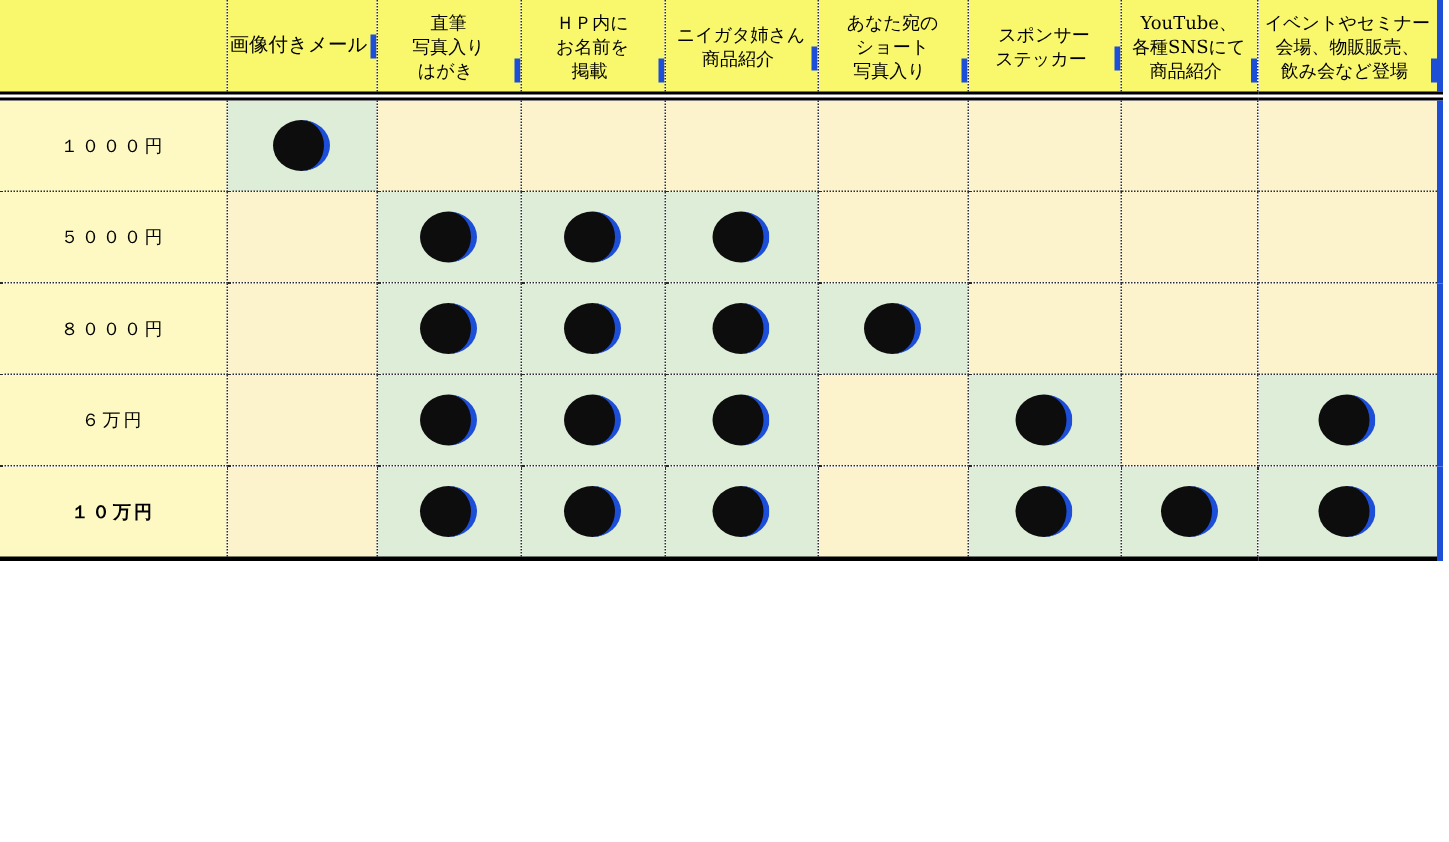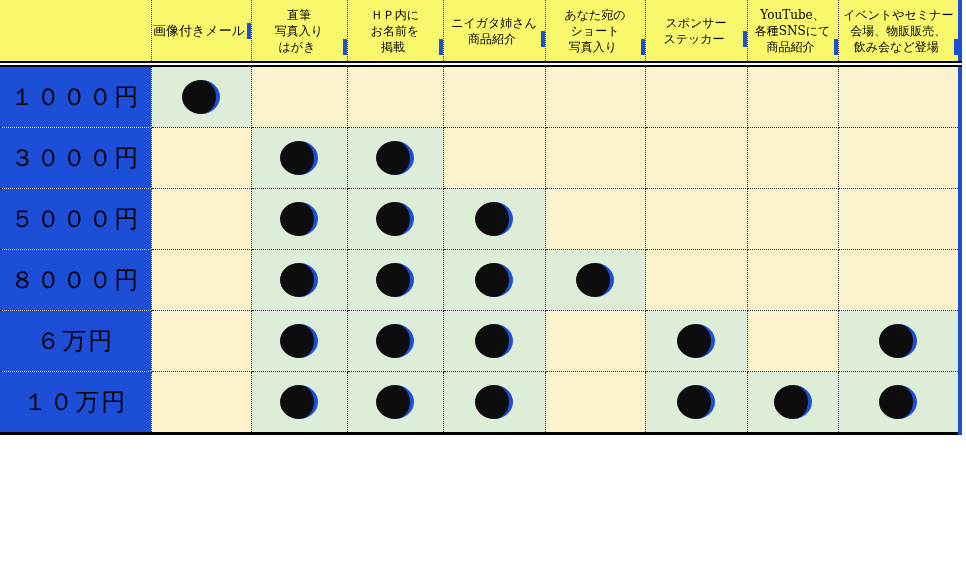--- a/index.html
+++ b/index.html
@@ -22,38 +22,38 @@
     text-align:center;
     vertical-align:middle;
     overflow:hidden;
   }
   
   table.matrix tr :first-child{border-left:none;}
   table.matrix tr:first-child td,
   table.matrix tr:first-child th{border-top:none;}
   table.matrix tr :last-child{border-right:4px solid #1d4ed8;}
   table.matrix tr:last-child td,
-  table.matrix tr:last-child th{border-bottom:3px solid #000;}
+  table.matrix tr:last-child th{border-bottom:3px solid #000;font-weight:bold;}
   
   table.matrix tr.header-row th{border-bottom:6px double #000;}
 
   .header-row th{
     height:61px;
     background:#f9f86d;
     font-weight:normal;
     font-size:12px;
     line-height:16px;
   }
   .header-row th.corner{background:#f9f86d;}
   .col-head-line{display:block;}
   .one-line{font-size:13px;text-align:center;}
 
   td.row-label{
-    background:#1d4ed8;
-    font-size:24px;
+    background:#fef9c3;
+    font-size:12px;
     letter-spacing:2px;
     height:60px;
   }
   td.cell{height:60px;}
   td.cell.included{background:#deedd8;}
   td.cell.excluded{background:#fcf2cc;}
   .dot{
     width:34px;height:34px;border-radius:50%;
     background:#0d0d0d;
     margin:0 auto;
@@ -122,35 +122,20 @@
           </td>
           <td class="cell excluded"></td>
           <td class="cell excluded"></td>
           <td class="cell excluded"></td>
           <td class="cell excluded"></td>
           <td class="cell excluded"></td>
           <td class="cell excluded"></td>
           <td class="cell excluded"></td>
         </tr>
         <tr>
-          <td class="row-label">３０００円</td>
-          <td class="cell excluded"></td>
-          <td class="cell included">
-            <div class="dot"></div>
-          </td>
-          <td class="cell included">
-            <div class="dot"></div>
-          </td>
-          <td class="cell excluded"></td>
-          <td class="cell excluded"></td>
-          <td class="cell excluded"></td>
-          <td class="cell excluded"></td>
-          <td class="cell excluded"></td>
-        </tr>
-        <tr>
           <td class="row-label">５０００円</td>
           <td class="cell excluded"></td>
           <td class="cell included">
             <div class="dot"></div>
           </td>
           <td class="cell included">
             <div class="dot"></div>
           </td>
           <td class="cell included">
             <div class="dot"></div>

